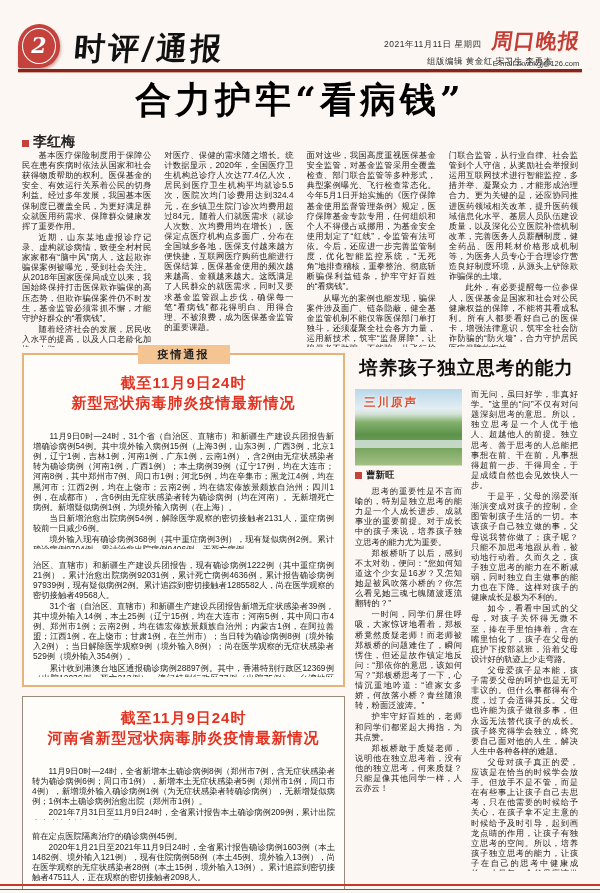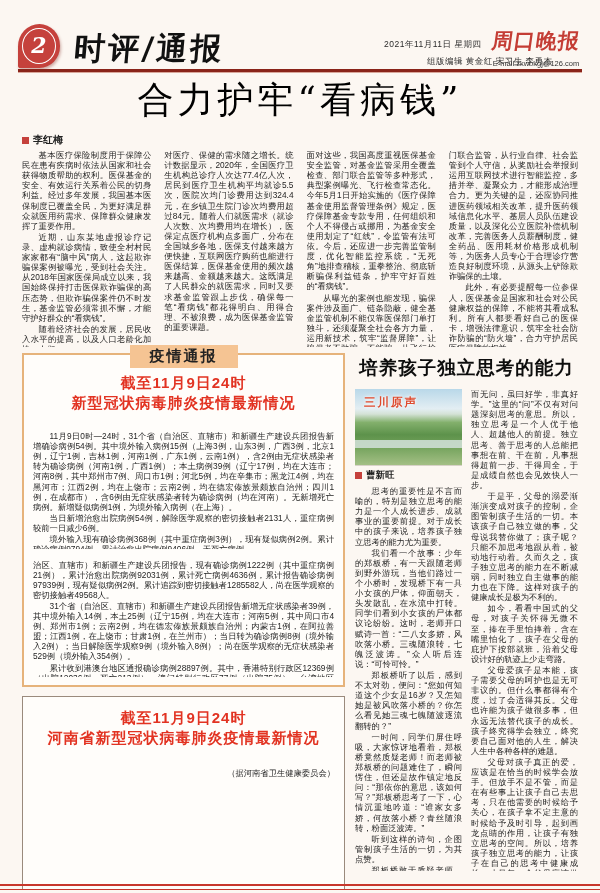--- a/index.html
+++ b/index.html
@@ -42,23 +42,23 @@
   }
   .email{font-size:7.5px;color:#333;margin-top:4px;white-space:nowrap;}
   .header-rule{
     position:absolute;left:18px;right:18px;top:69px;height:3px;
     background:#8a241a;border-bottom:1px solid #d9a79b;
   }
 
   
   .headline{
     position:absolute;left:0;right:0;top:76px;margin:0;text-align:center;
-    font-family:"DejaVu Serif",serif;font-weight:400;font-size:36px;letter-spacing:4px;color:#000;
-  }
-  .byline{position:absolute;left:22px;top:133px;font-size:10px;font-weight:bold;color:#222;text-align:right;}
+    font-family:"DejaVu Serif",serif;font-weight:700;font-size:36px;letter-spacing:4px;color:#000;
+  }
+  .byline{position:absolute;left:22px;top:133px;font-size:14px;font-weight:bold;color:#222;text-align:right;}
   .sq{display:inline-block;width:7px;height:7px;background:#c5413c;margin-right:4px;vertical-align:-0.5px;}
   .art-cols{
     position:absolute;left:22px;right:22px;top:150px;height:197px;
     display:flex;gap:13px;overflow:hidden;
   }
   .art-col{flex:1;overflow:hidden;}
   .art-cols p, .bcol p, .ecol p{
     margin:0 0 1px 0;font-size:8.3px;line-height:1.22;text-align:justify;
     text-indent:2em;color:#242424;
   }
@@ -68,21 +68,21 @@
   
   .lower{position:absolute;left:22px;right:22px;top:353px;height:524px;display:flex;gap:10px;}
   .left-stack{width:323px;display:flex;flex-direction:column;}
 
   .box{position:relative;background:#fffdfa;}
   .box-national{
     border:2px solid #e6b37b;height:316px;padding:14px 9px 8px;margin-bottom:9px;
   }
   .tab{
     position:absolute;top:-10px;left:50%;transform:translateX(-50%);
-    background:#f5c493;padding:2px 20px;font-size:15px;font-weight:bold;color:#222;
+    background:#f5c493;padding:2px 20px;font-size:11px;font-weight:bold;color:#222;
     letter-spacing:2px;white-space:nowrap;
   }
   .box-title{
     text-align:center;color:#e23322;font-weight:bold;font-size:15px;line-height:1.3;
     letter-spacing:1px;margin-top:4px;
   }
   .box-cols{display:flex;gap:11px;margin-top:19px;overflow:hidden;flex-direction:column;}
   .box-national .box-cols{height:246px;}
   .bcol{flex:1;overflow:hidden;}
 
@@ -191,43 +191,50 @@
         </div>
       </section>
 
       <section class="box box-henan">
         <div class="box-title">
           <div>截至11月9日24时</div>
           <div>河南省新型冠状病毒肺炎疫情最新情况</div>
         </div>
         <div class="box-cols">
           <div class="bcol">
+              <p>11月9日0时—24时，全省新增本土确诊病例8例（郑州市7例，含无症状感染者转为确诊病例6例；周口市1例），新增本土无症状感染者5例（郑州市1例，周口市4例），新增境外输入确诊病例1例（为无症状感染者转确诊病例），无新增疑似病例；1例本土确诊病例治愈出院（郑州市1例）。</p>
+              <p>2021年7月31日至11月9日24时，全省累计报告本土确诊病例209例，累计出院本土确诊病例164例，目</p>
+            </div>
+          <div class="bcol">
+            <div>
+                <p class="cont">前在定点医院隔离治疗的确诊病例45例。</p>
+                <p>2020年1月21日至2021年11月9日24时，全省累计报告确诊病例1603例（本土1482例、境外输入121例），现有住院病例58例（本土45例、境外输入13例），尚在医学观察的无症状感染者28例（本土15例，境外输入13例）。累计追踪到密切接触者47511人，正在观察的密切接触者2098人。</p>
+              </div>
             <div class="src">（据河南省卫生健康委员会）</div>
           </div>
         </div>
       </section>
 
     </div>
 
     <section class="essay">
       <h2 class="essay-title">培养孩子独立思考的能力</h2>
       <div class="essay-cols">
         <div class="ecol">
           <div class="photo">
             <span class="photo-label">三川原声</span>
           </div>
           <div class="essay-byline">
             <span class="sq"></span><span>曹新旺</span>
           </div>
           <div>
               <p>思考的重要性是不言而喻的，特别是独立思考的能力是一个人成长进步、成就事业的重要前提。对于成长中的孩子来说，培养孩子独立思考的能力尤为重要。</p>
-              <p>我们看一个故事：少年的郑板桥，有一天跟随老师到野外游玩，当他们路过一个小桥时，发现桥下有一具小女孩的尸体，仰面朝天，头发散乱，在水流中打转。同学们看到小女孩的尸体都议论纷纷。这时，老师开口赋诗一首：“二八女多娇，风吹落小桥。三魂随浪转，七魄泛波涛。”众人听后连说：“可怜可怜。”</p>
               <p>郑板桥听了以后，感到不太对劲，便问：“您如何知道这个少女是16岁？又怎知她是被风吹落小桥的？你怎么看见她三魂七魄随波逐流翻转的？”</p>
               <p>一时间，同学们屏住呼吸，大家惊讶地看着，郑板桥竟然质疑老师！而老师被郑板桥的问题难住了，瞬间愣住，但还是故作镇定地反问：“那依你的意思，该如何写？”郑板桥思考了一下，心情沉重地吟道：“谁家女多娇，何故落小桥？青丝随浪转，粉面泛波涛。”</p>
-              <p>听到这样的诗句，企图管制孩子生活的一切，为其点赞。</p>
+              <p>护牢守好百姓的，老师和同学们都竖起大拇指，为其点赞。</p>
               <p>郑板桥敢于质疑老师，说明他在独立思考着，没有他的独立思考，何来质疑？只能是像其他同学一样，人云亦云！</p>
             </div>
         </div>
         <div class="ecol">
             <p class="cont">而无问，虽曰好学，非真好学。”这里的“问”不仅有对问题深刻思考的意思。所以，独立思考是一个人优于他人、超越他人的前提。独立思考、善于思考的人总能把事想在前、干在前，凡事想得超前一步、干得周全，于是成绩自然也会见效快人一步。</p>
             <p>于是乎，父母的溺爱渐渐演变成对孩子的控制，企图管制孩子生活的一切。本该孩子自己独立做的事，父母说我替你做了；孩子呢？只能不加思考地跟从着，被动地行动着。久而久之，孩子独立思考的能力在不断减弱，同时独立自主做事的能力也在下降。这样对孩子的健康成长是极为不利的。</p>
             <p>如今，看看中国式的父母，对孩子关怀得无微不至，捧在手里怕摔着，含在嘴里怕化了，孩子在父母的庇护下按部就班，沿着父母设计好的轨迹上少走弯路。</p>
             <p>父母爱孩子是本能，孩子需要父母的呵护也是无可非议的。但什么事都得有个度，过了会适得其反。父母也许能为孩子做很多事，但永远无法替代孩子的成长。孩子终究得学会独立，终究要自己面对他的人生，解决人生中各种各样的难题。</p>
             <p>父母对孩子真正的爱，应该是在恰当的时候学会放手。但放手不是不管，而是在有些事上让孩子自己去思考，只在他需要的时候给予关心，在孩子拿不定主意的时候给予及时引导，起到画龙点睛的作用，让孩子有独立思考的空间。所以，培养孩子独立思考的能力，让孩子在自己的思考中健康成长，才是每一个父母应该做的！</p>
           </div>

